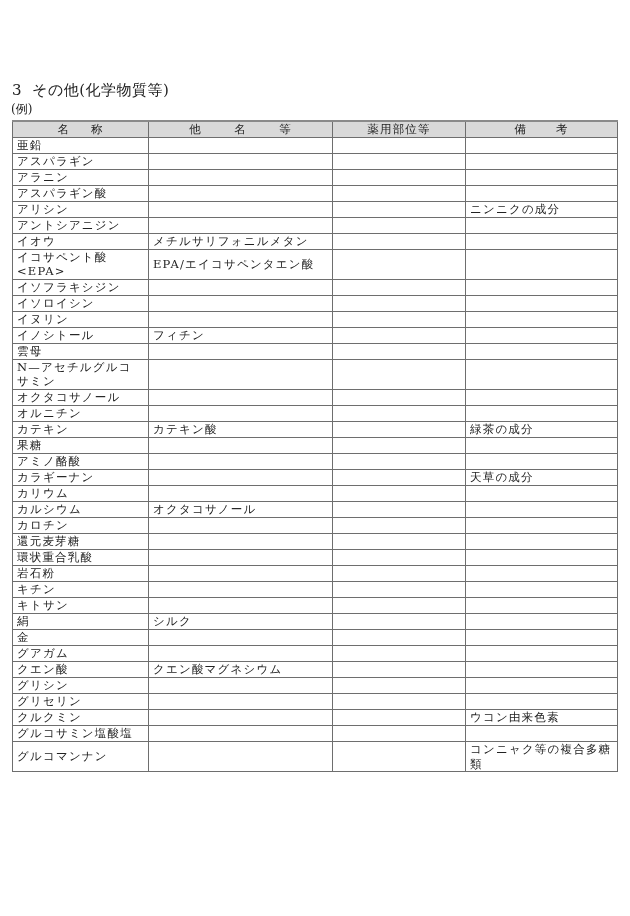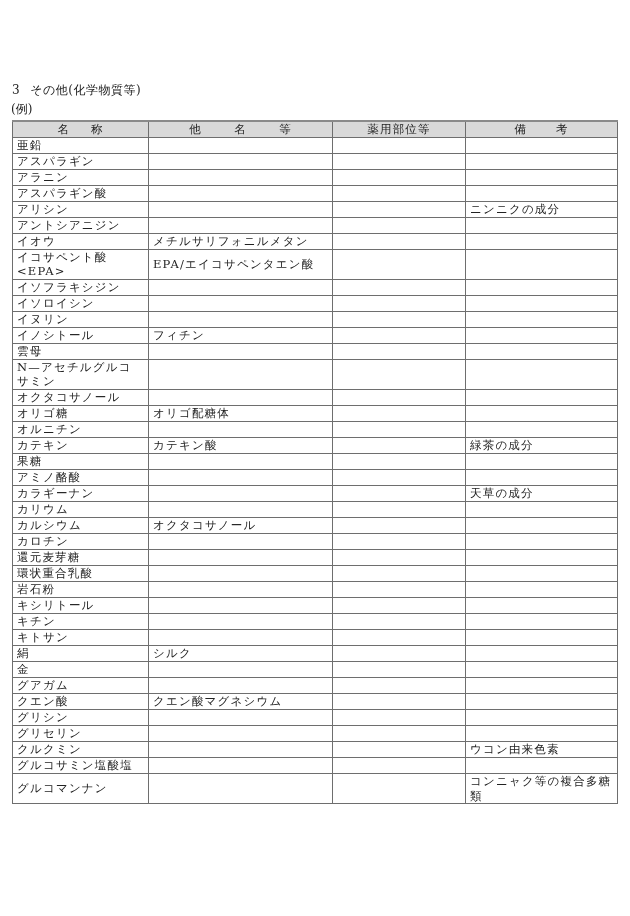--- a/index.html
+++ b/index.html
@@ -12,21 +12,21 @@
       height: 916px;
       position: relative;
       font-family: "DejaVu Serif", "Liberation Serif", serif;
       color: #222222;
       overflow: hidden;
     }
     .heading {
       position: absolute;
       left: 12px;
       top: 82px;
-      font-size: 12px;
+      font-size: 15px;
       line-height: 16px;
       letter-spacing: 0.5px;
     }
     .heading .num { margin-right: 10px; }
     .example {
       position: absolute;
       left: 11px;
       top: 101px;
       font-size: 12px;
       line-height: 16px;
@@ -192,26 +192,20 @@
         <td></td>
         <td></td>
       </tr>
       <tr>
         <td>オクタコサノール</td>
         <td></td>
         <td></td>
         <td></td>
       </tr>
       <tr>
-        <td>オリゴ糖</td>
-        <td>オリゴ配糖体</td>
-        <td></td>
-        <td></td>
-      </tr>
-      <tr>
         <td>オルニチン</td>
         <td></td>
         <td></td>
         <td></td>
       </tr>
       <tr>
         <td>カテキン</td>
         <td>カテキン酸</td>
         <td></td>
         <td>緑茶の成分</td>
@@ -259,26 +253,20 @@
         <td></td>
       </tr>
       <tr>
         <td>環状重合乳酸</td>
         <td></td>
         <td></td>
         <td></td>
       </tr>
       <tr>
         <td>岩石粉</td>
-        <td></td>
-        <td></td>
-        <td></td>
-      </tr>
-      <tr>
-        <td>キシリトール</td>
         <td></td>
         <td></td>
         <td></td>
       </tr>
       <tr>
         <td>キチン</td>
         <td></td>
         <td></td>
         <td></td>
       </tr>

